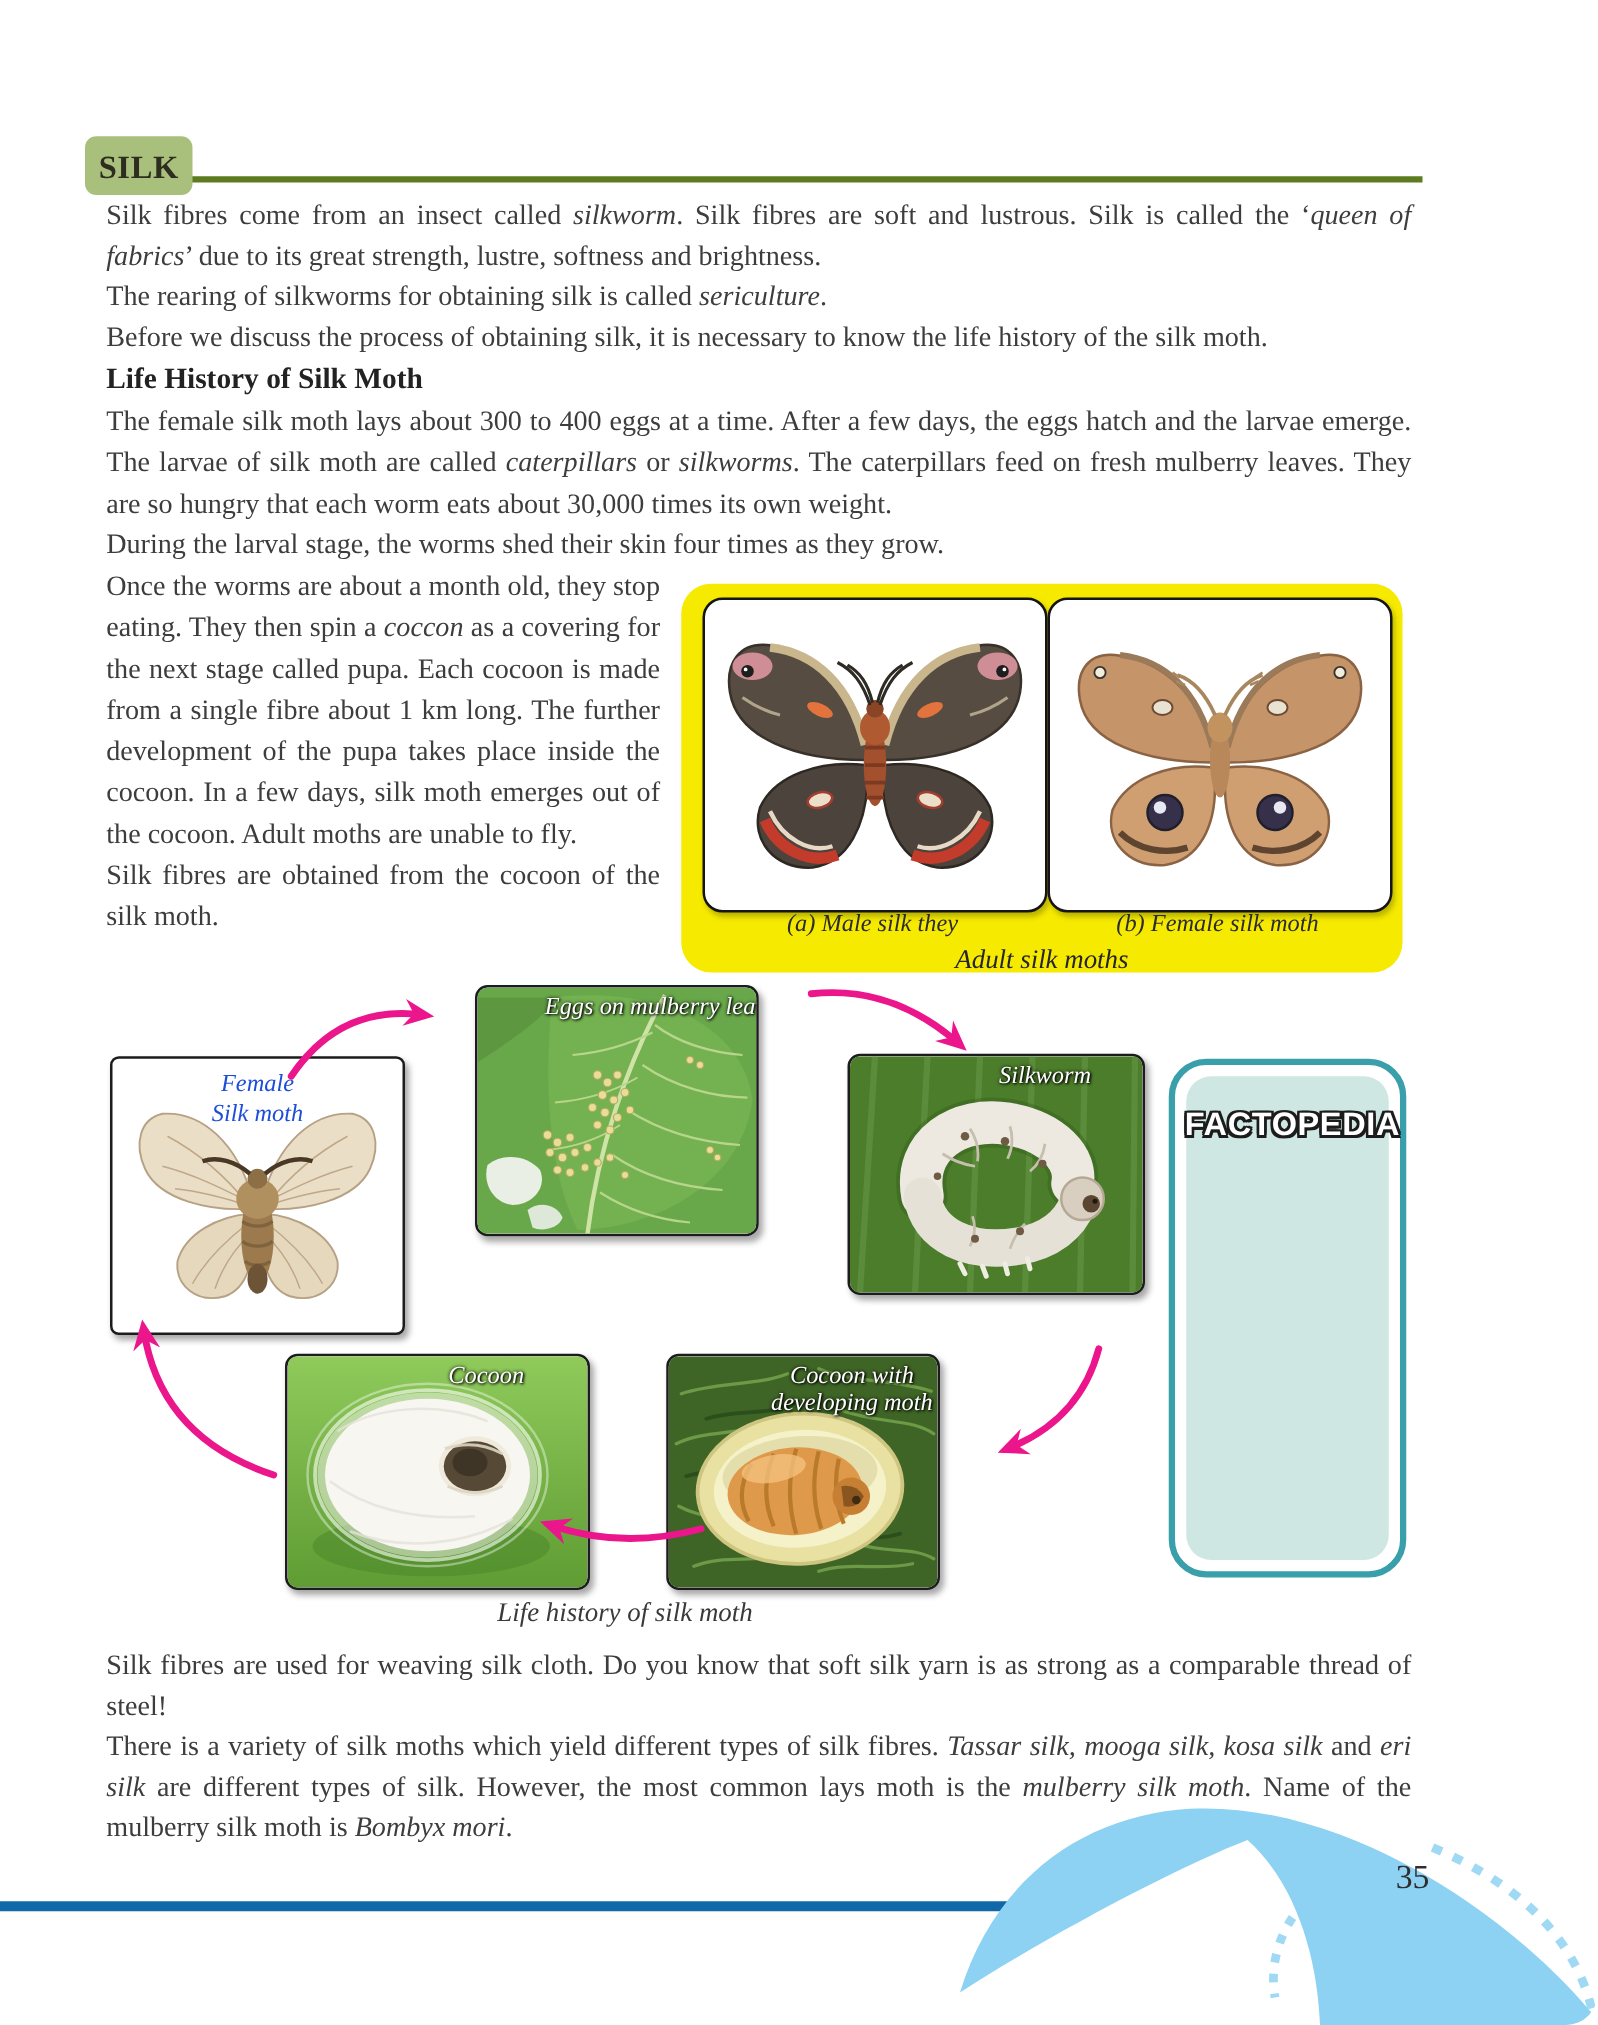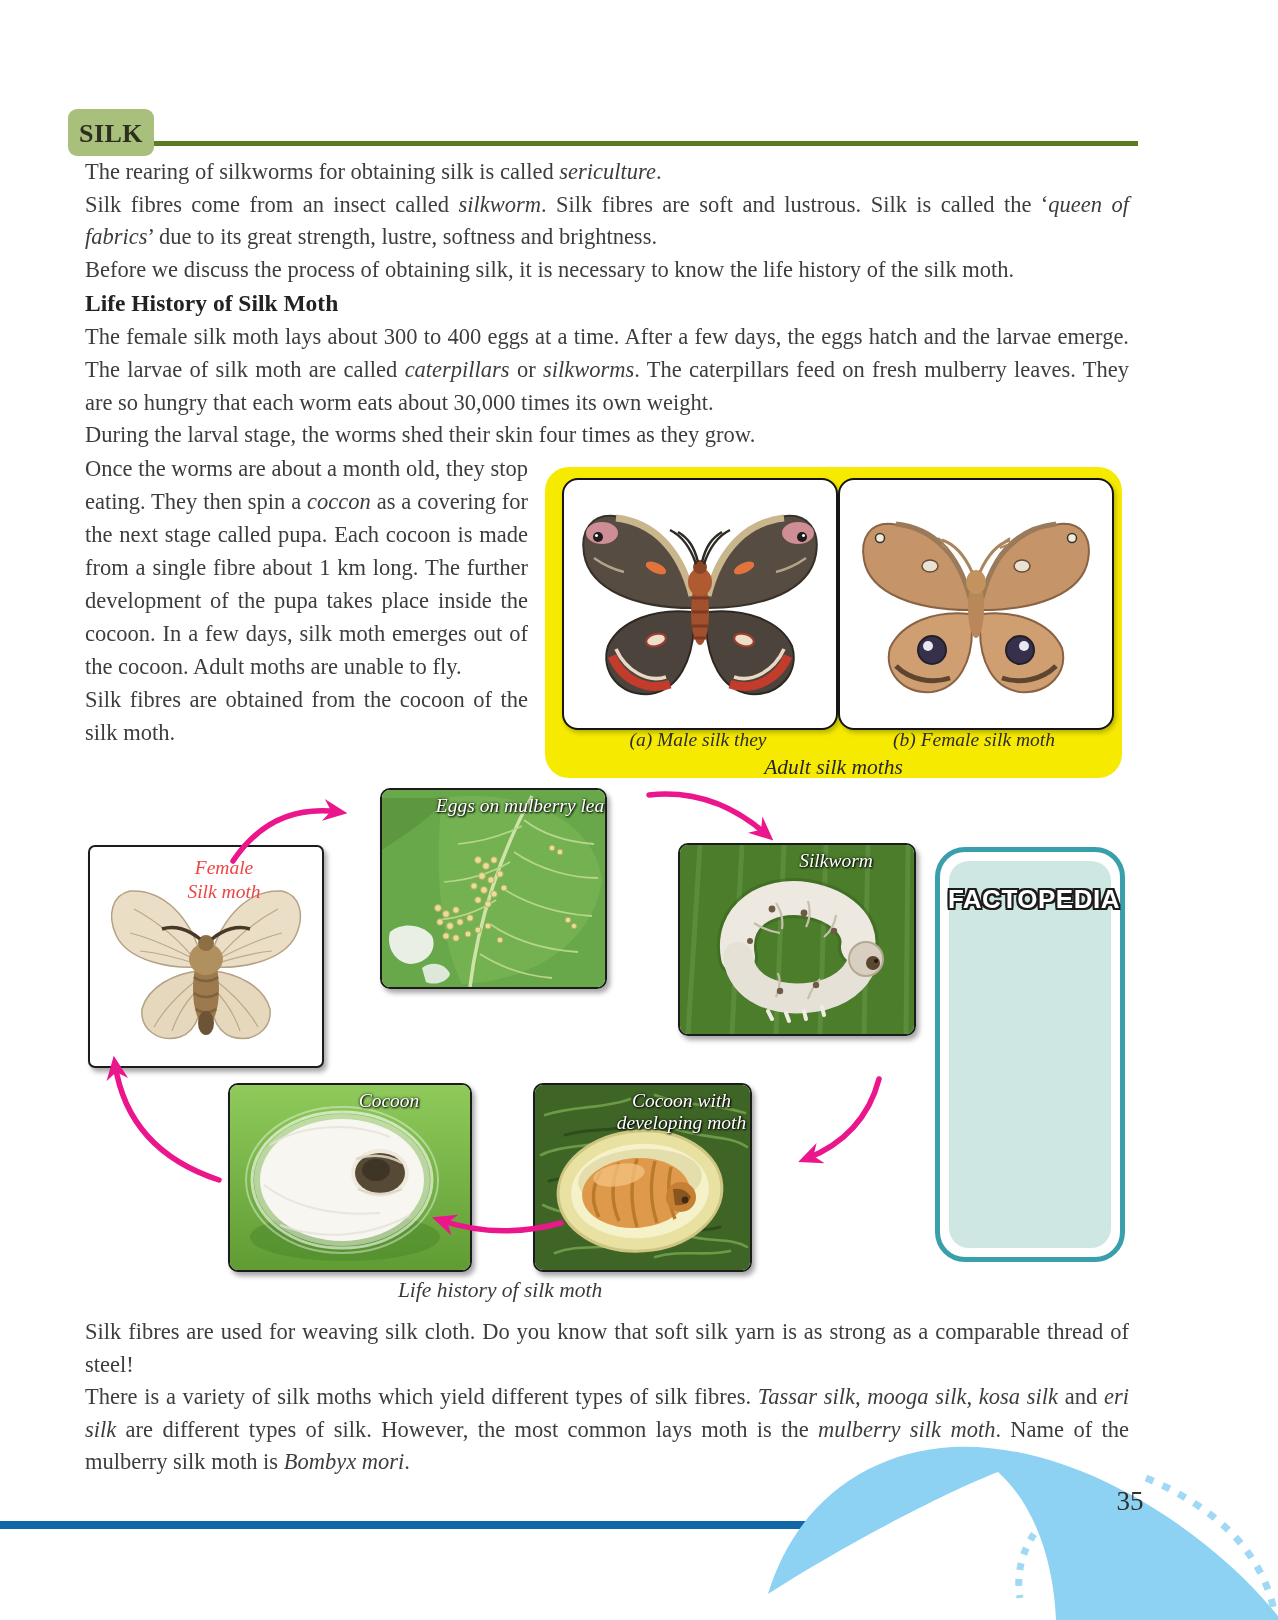--- a/index.html
+++ b/index.html
@@ -2,21 +2,21 @@
 <html style="--header-green: #a9c07c; --rule-green: #5d7c22; --figure-yellow: #f6ea00; --arrow-pink: #ec168c; --factopedia-teal: #399fab; --factopedia-fill: #cfe7e2; --swoosh-blue: #8dd2f2; --footer-line-blue: #1168a9;"><head>
 <meta charset="utf-8">
 <style>
   :root{
     --header-green:#a9c07c; --rule-green:#5d7c22; --figure-yellow:#f6ea00;
     --arrow-pink:#ec168c; --factopedia-teal:#399fab; --factopedia-fill:#cfe7e2;
     --swoosh-blue:#8dd2f2; --footer-line-blue:#1168a9;
   }
   html,body{margin:0;padding:0;background:#fff;}
   #page{position:relative;width:1278px;height:1620px;background:#fff;overflow:hidden;
-        font-family:"Liberation Serif",serif;color:#3d3d3d;}
+        font-family:"Liberation Serif",serif;color:#3d3d3d;border-radius:25px;}
   .abs{position:absolute;}
   
   .rule-green{left:68px;top:141px;width:1070px;height:5px;background:var(--rule-green);}
   .silk-tab{left:68px;top:109px;width:86px;height:47px;background:var(--header-green);
             border-radius:9px;text-align:center;line-height:50px;font-weight:bold;
             font-size:26px;color:#2e2e20;letter-spacing:.5px;}
   
   .textblock{font-size:22.5px;line-height:32.6px;text-align:justify;}
   .textblock p{margin:0;}
   .intro{left:85px;top:156px;width:1044px;}
@@ -41,21 +41,21 @@
   .photo svg{display:block;width:100%;height:100%;}
   .eggs-box{left:380px;top:788px;width:223px;height:197px;}
   .female-box{left:88px;top:845px;width:232px;height:219px;background:#fff;border-radius:7px;}
   .silkworm-box{left:678px;top:843px;width:234px;height:189px;}
   .cocoon-box{left:228px;top:1083px;width:240px;height:185px;}
   .cmoth-box{left:533px;top:1083px;width:215px;height:185px;}
   .photo-label{position:absolute;top:5px;left:0;width:100%;text-align:center;
                font-style:italic;font-size:19.5px;color:#fff;line-height:22px;
                text-shadow:0 0 3px #000,1px 1px 2px #000;padding-left:39px;}
   .female-label{position:absolute;top:9px;left:0;width:100%;text-align:center;
-                font-style:italic;font-size:19.5px;color:#ef4444;line-height:24px;margin-left:18px;}
+                font-style:italic;font-size:19.5px;color:#1d4ed8;line-height:24px;}
   .lifecycle-caption{left:250px;top:1278px;width:500px;text-align:center;font-style:italic;
                      font-size:21.5px;color:#3a3a3a;}
   
   .facto{left:935px;top:847px;width:190px;height:415px;background:#fff;
          border:5px solid var(--factopedia-teal);border-radius:30px;box-sizing:border-box;}
   .facto-inner{position:absolute;left:9px;top:9px;right:9px;bottom:9px;
                background:var(--factopedia-fill);border-radius:20px;}
   .facto-title{position:absolute;top:32px;left:0;width:100%;text-align:right;
                font-family:"Liberation Sans",sans-serif;font-weight:bold;font-size:26px;
                letter-spacing:.5px;color:#fff;
@@ -75,22 +75,22 @@
 <body>
 
 <div id="page">
 
   <div class="abs rule-green"></div>
   <div class="abs silk-tab">
     <span>SILK</span>
   </div>
 
   <div class="abs intro textblock">
+    <p><span>Silk fibres come from an insect called </span><i>silkworm</i><span>. Silk fibres are soft and lustrous. Silk is called the ‘</span><i>queen of fabrics</i><span>’ due to its great strength, lustre, softness and brightness.</span></p>
     <p><span>The rearing of silkworms for obtaining silk is called </span><i>sericulture</i><span>.</span></p>
-    <p><span>Silk fibres come from an insect called </span><i>silkworm</i><span>. Silk fibres are soft and lustrous. Silk is called the ‘</span><i>queen of fabrics</i><span>’ due to its great strength, lustre, softness and brightness.</span></p>
     <p><span>Before we discuss the process of obtaining silk, it is necessary to know the life history of the silk moth.</span></p>
     <h3>Life History of Silk Moth</h3>
     <p><span>The female silk moth lays about 300 to 400 eggs at a time. After a few days, the eggs hatch and the larvae emerge. The larvae of silk moth are called </span><i>caterpillars</i><span> or </span><i>silkworms</i><span>. The caterpillars feed on fresh mulberry leaves. They are so hungry that each worm eats about 30,000 times its own weight.</span></p>
     <p><span>During the larval stage, the worms shed their skin four times as they grow.</span></p>
   </div>
 
   <div class="abs once textblock">
     <p><span>Once the worms are about a month old, they stop eating. They then spin a </span><i>coccon</i><span> as a covering for the next stage called pupa. Each cocoon is made from a single fibre about 1 km long. The further development of the pupa takes place inside the cocoon. In a few days, silk moth emerges out of the cocoon.  Adult moths are unable to fly.</span></p>
     <p><span>Silk fibres are obtained from the cocoon of the silk moth.</span></p>
   </div>

